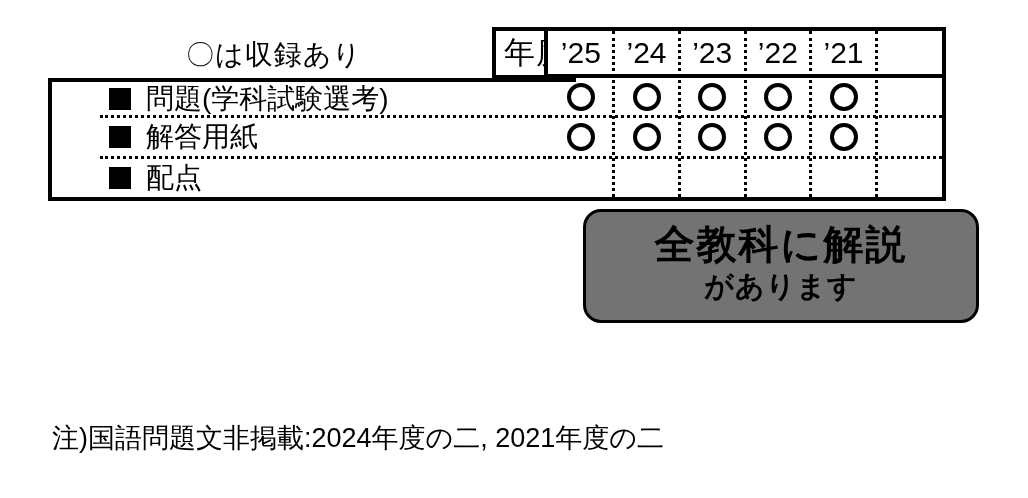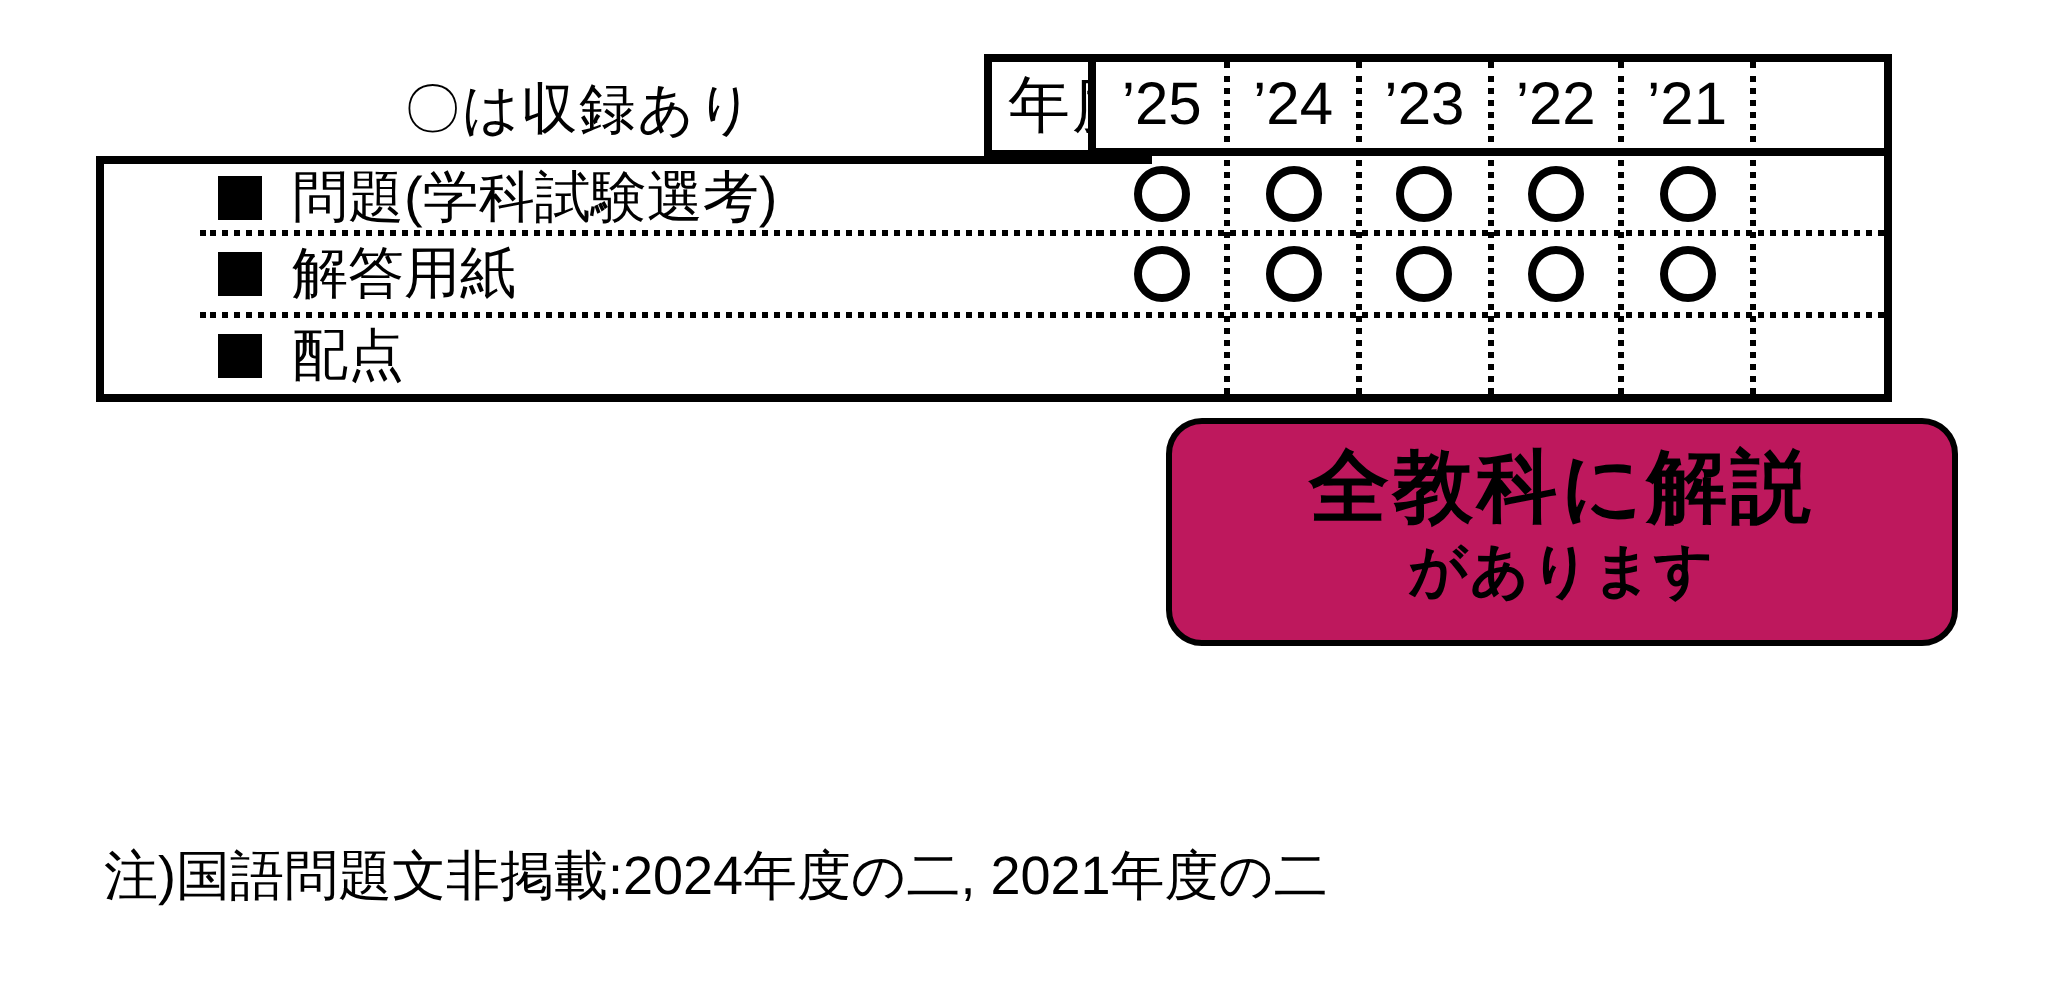--- a/index.html
+++ b/index.html
@@ -19,21 +19,20 @@
   * { box-sizing: border-box; }
 
   
   .caption {
     position: absolute;
     left: 186px;
     top: 36px;
     font-size: 28px;
     letter-spacing: 1px;
     white-space: nowrap;
-    margin-left: 16px;
   }
 
   
   .nendo-box {
     position: absolute;
     left: 492px;
     top: 27px;
     width: 88px;
     height: 52px;
     border: 4px solid #000;
@@ -130,21 +129,21 @@
   .callout {
     position: absolute;
     left: 583px;
     top: 209px;
     width: 396px;
     height: 114px;
     border: 3px solid #000;
     border-radius: 18px;
     text-align: center;
     padding-top: 8px;
-    background: #be185d;
+    background: #737373;
   }
   .callout-line1 {
     font-size: 40px;
     font-weight: bold;
     letter-spacing: 2px;
     line-height: 1.2;
   }
   .callout-line2 {
     font-size: 29px;
     font-weight: 600;

